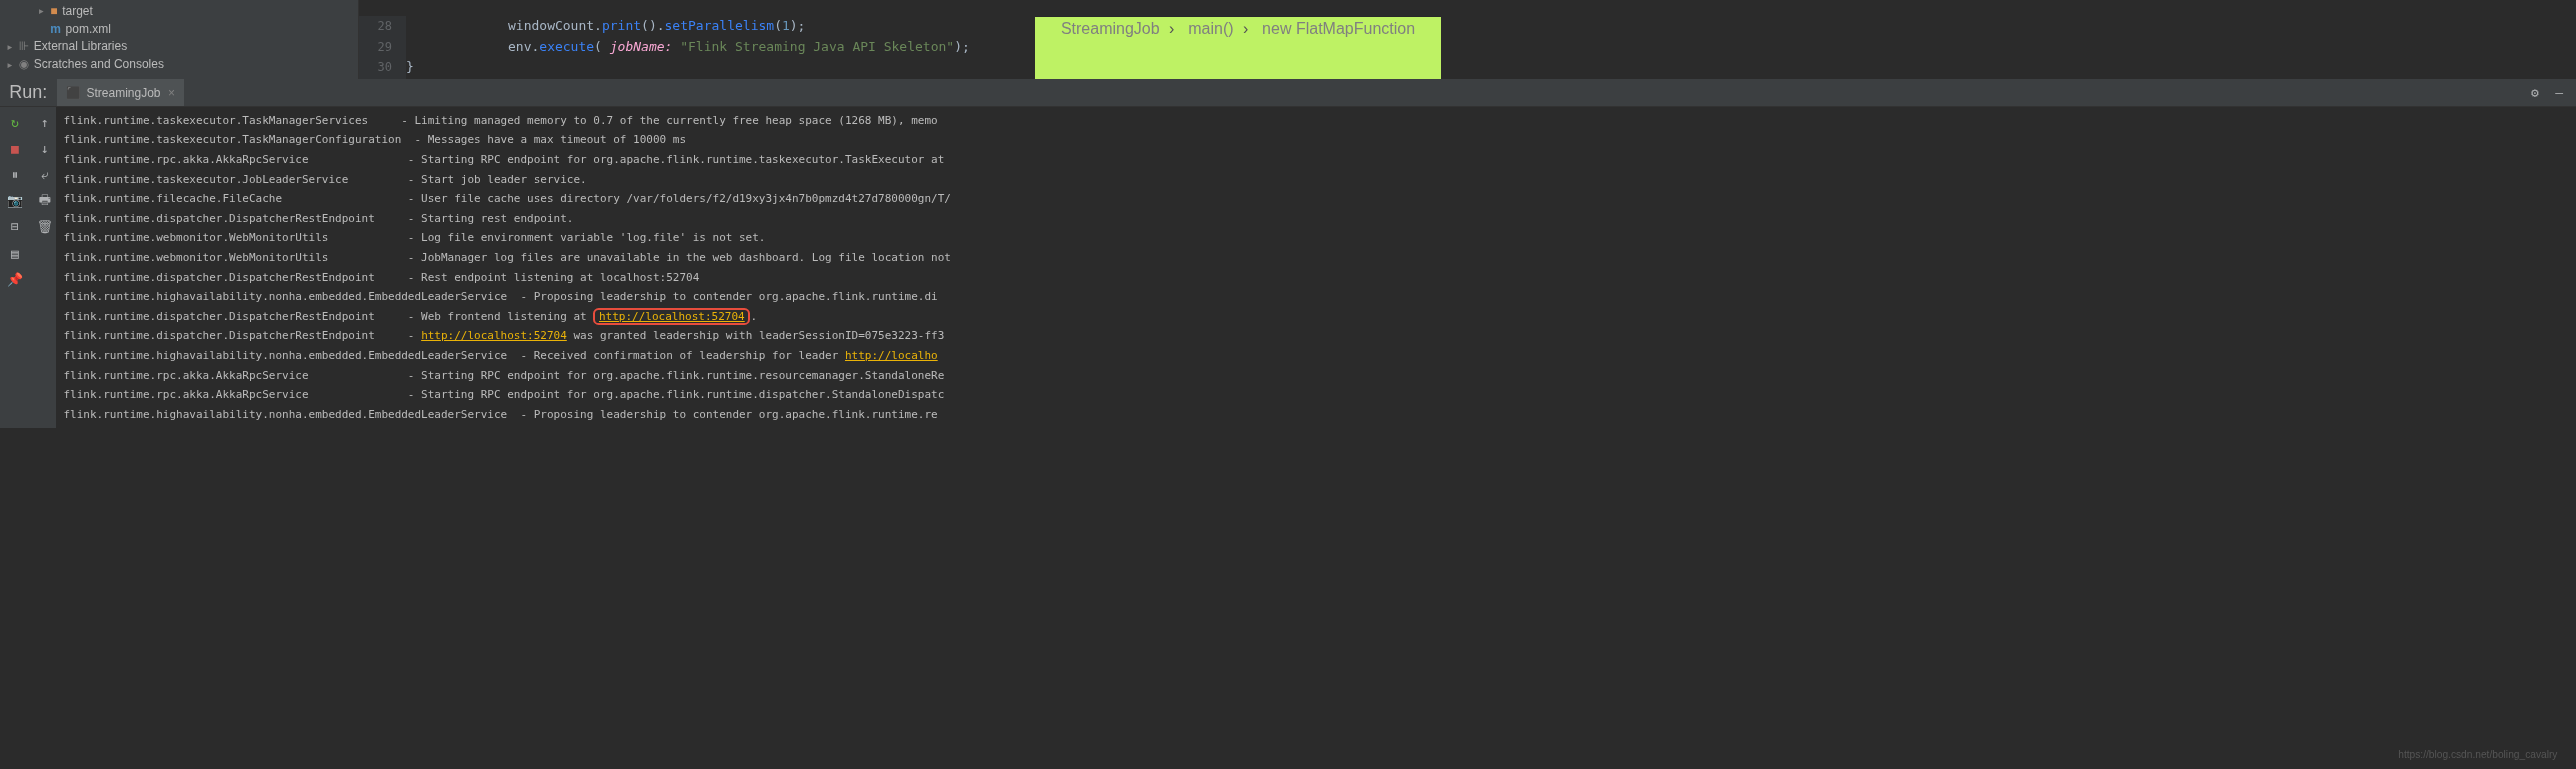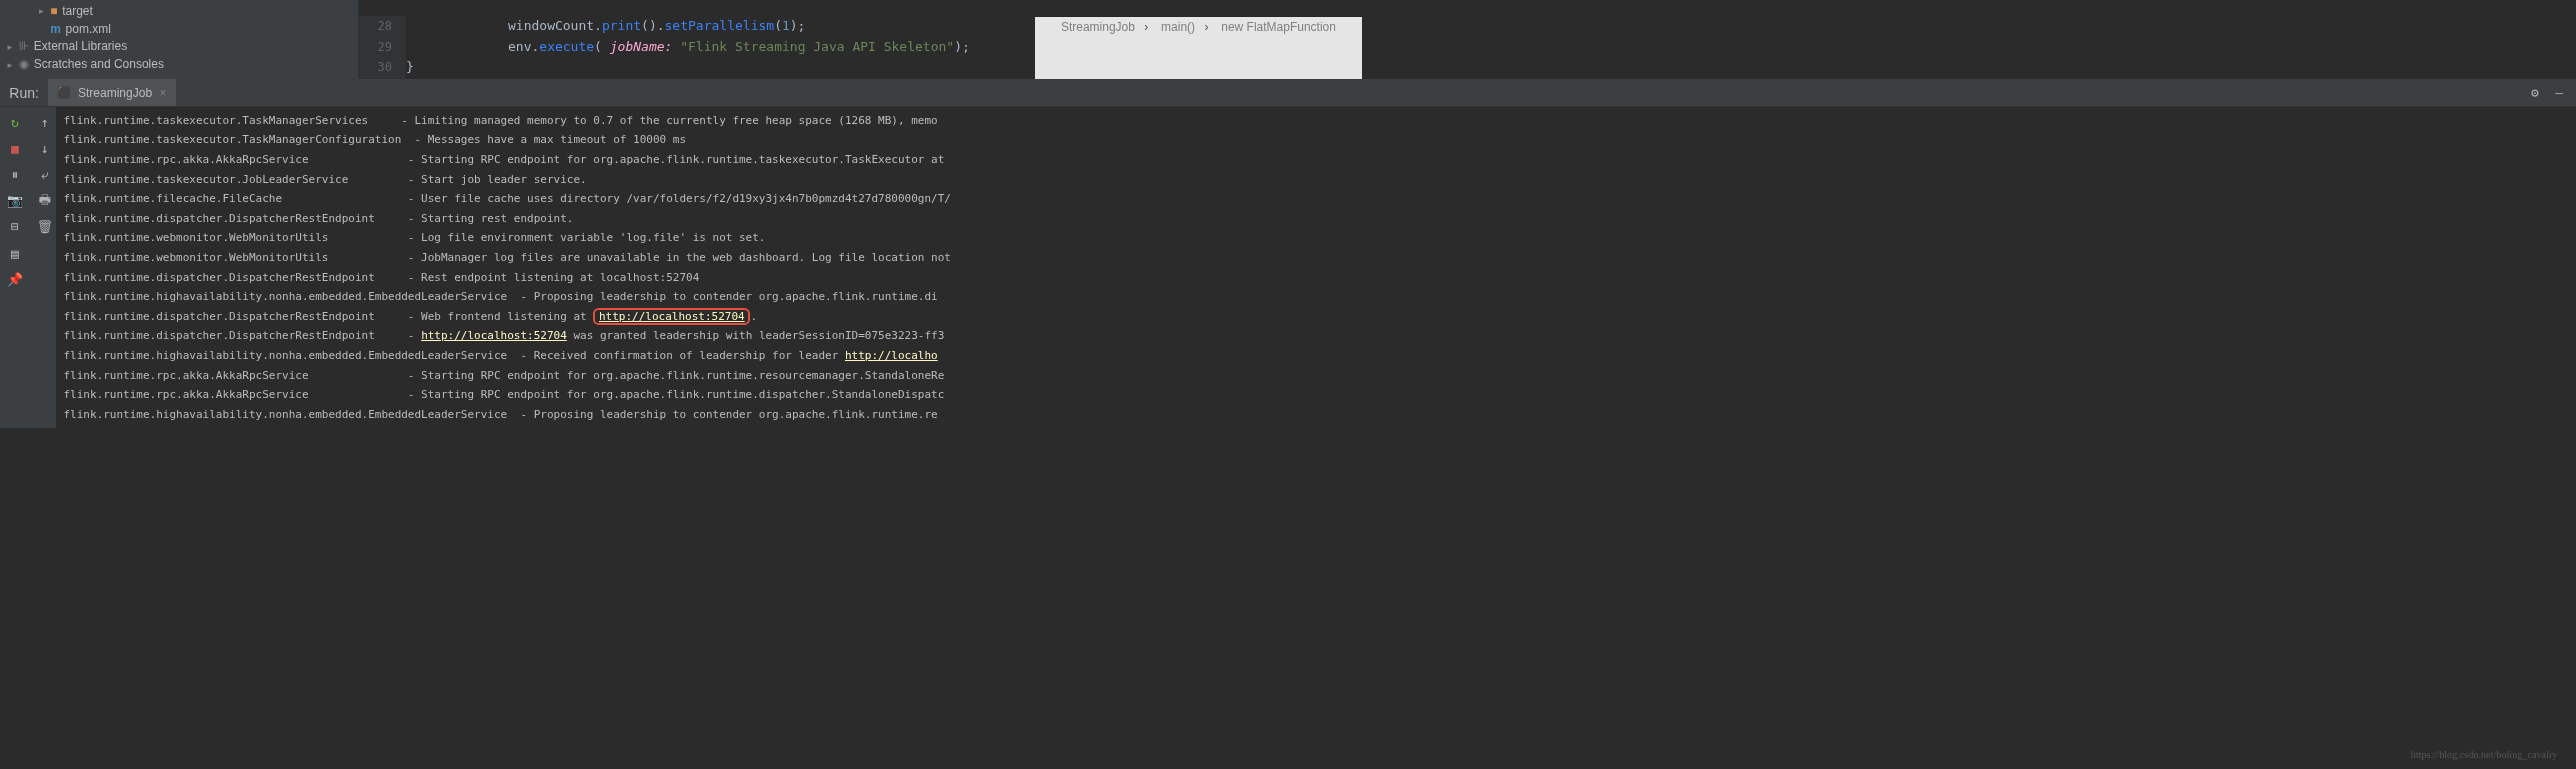--- a/index.html
+++ b/index.html
@@ -82,25 +82,25 @@
       font-size: 13px;
     }
     .code-line {
       white-space: pre;
     }
     .method { color: #3b82f6; }
     .string { color: #6a8759; }
     .param { color: #f9a8d4; font-style: italic; }
     .number { color: #6897bb; }
     .breadcrumb {
-      background: #e5e5e5;
+      background: #bef264;
       padding: 2.8px 18.6px;
       color: #808080;
       font-family: -apple-system, 'Segoe UI', sans-serif;
-      font-size: 12px;
+      font-size: 16px;
       border-top: 0.9px solid #282828;
       margin-left: 65px;
     }
     .breadcrumb span {
       padding: 0 7.5px;
     }
     .breadcrumb .sep {
       color: #555;
       padding: 0 1.9px;
     }
@@ -114,21 +114,21 @@
       background: #3c3f41;
       display: flex;
       align-items: center;
       border-bottom: 0.9px solid #323232;
       height: 28px;
     }
     .run-label {
       padding: 0 9.3px;
       color: #bbbbbb;
       font-family: -apple-system, 'Segoe UI', sans-serif;
-      font-size: 14px;
+      font-size: 18px;
     }
     .run-tab {
       display: flex;
       align-items: center;
       background: #4e5254;
       padding: 4.7px 9.3px;
       color: #bbbbbb;
       font-family: -apple-system, 'Segoe UI', sans-serif;
       font-size: 12px;
       height: 100%;
@@ -184,35 +184,35 @@
       overflow: hidden;
       font-size: 11px;
       line-height: 19.6px;
       white-space: pre;
       color: #bbbbbb;
     }
     .console-line {
       display: block;
     }
     .url-link {
-      color: #fef9c3;
+      color: #eab308;
       text-decoration: underline;
     }
     .highlight-box {
       border: 2.8px solid #e84d3d;
       border-radius: 5.6px;
       padding: 0 3.7px;
     }
     .watermark {
       position: absolute;
       right: 18.6px;
       bottom: 9.3px;
       color: #555;
       font-size: 10.2px;
-      font-family: Liberation Serif, serif;
+      font-family: Liberation Sans, sans-serif;
     }
   </style>
 </head>
 <body>
 
 <div class="container">
   <div class="top-section">
     <div class="project-tree">
       <div class="tree-item" style="padding-left:39px">
         <span class="tree-arrow">▸</span>

